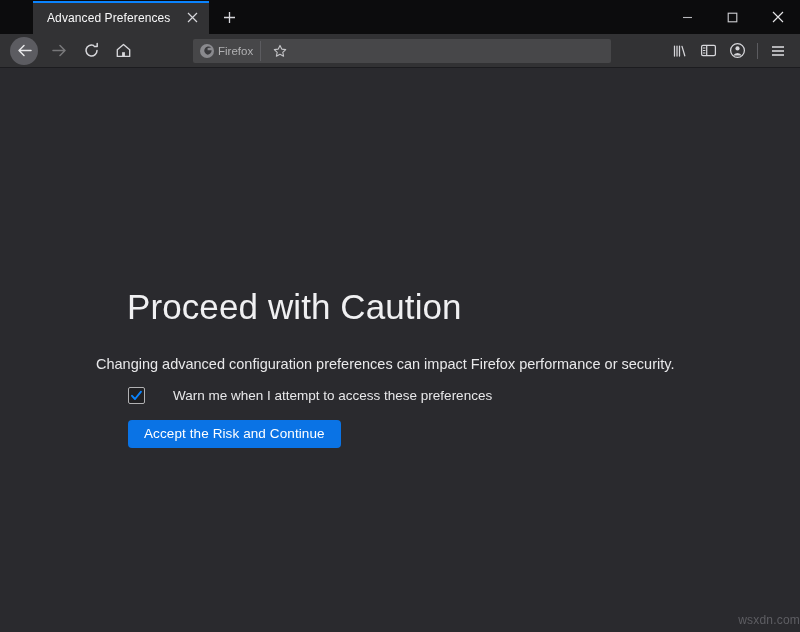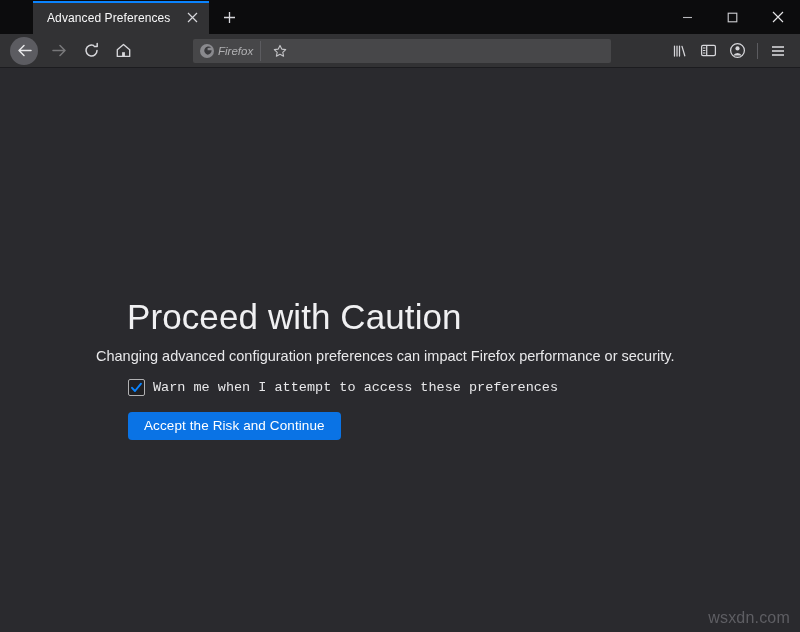--- a/index.html
+++ b/index.html
@@ -147,21 +147,20 @@
   }
 
   .urlbar {
     width: 418px;
     height: 24px;
     background: #474749;
     border-radius: 2px;
     display: flex;
     align-items: center;
     padding: 0 3px 0 4px;
-    font-style: italic;
   }
 
   .identity-chip {
     display: flex;
     align-items: center;
     gap: 4px;
     padding: 0 7px 0 3px;
     height: 20px;
     border-right: 1px solid #5c5c60;
     margin-right: 8px;
@@ -229,37 +228,37 @@
   .content {
     flex: 1;
     background: #2a2a2e;
     position: relative;
     overflow: hidden;
   }
 
   .config-warning {
     position: absolute;
     left: 96px;
-    top: 230px;
+    top: 220px;
     width: 640px;
   }
 
   .warning-title {
     font-size: 35px;
     font-weight: 200;
     color: #f0f0f2;
     letter-spacing: 0.1px;
     margin-left: 31px;
     line-height: 1.1;
   }
 
   .warning-desc {
     font-size: 14.5px;
     color: #e8e8ea;
-    margin-top: 9px;
+    margin-top: 27px;
     line-height: 1.4;
   }
 
   .warning-checkbox-row {
     display: flex;
     align-items: center;
     margin-top: 13px;
     margin-left: 32px;
   }
 
@@ -271,23 +270,22 @@
     border-radius: 2px;
     display: flex;
     align-items: center;
     justify-content: center;
     flex: none;
   }
 
   .checkbox-label {
     font-size: 13.5px;
     color: #e8e8ea;
-    margin-left: 8px;
+    margin-left: 28px;
     white-space: nowrap;
-    font-family: Liberation Mono, monospace;
   }
 
   .accept-btn {
     margin-top: 16px;
     margin-left: 32px;
     height: 28px;
     padding: 0 16px;
     background: #0a73e5;
     color: #ffffff;
     border: none;
@@ -295,23 +293,23 @@
     font-family: "Liberation Sans", sans-serif;
     font-size: 13.5px;
     display: inline-flex;
     align-items: center;
     justify-content: center;
     letter-spacing: 0.1px;
   }
 
   .watermark {
     position: absolute;
-    right: 10px;
+    right: 0;
     bottom: 5px;
-    font-size: 16px;
+    font-size: 12px;
     color: #5e5e63;
     letter-spacing: 0.2px;
   }
 </style>
 </head>
 <body>
 
 <div id="browser-window">
 
   <div class="tab-strip">

